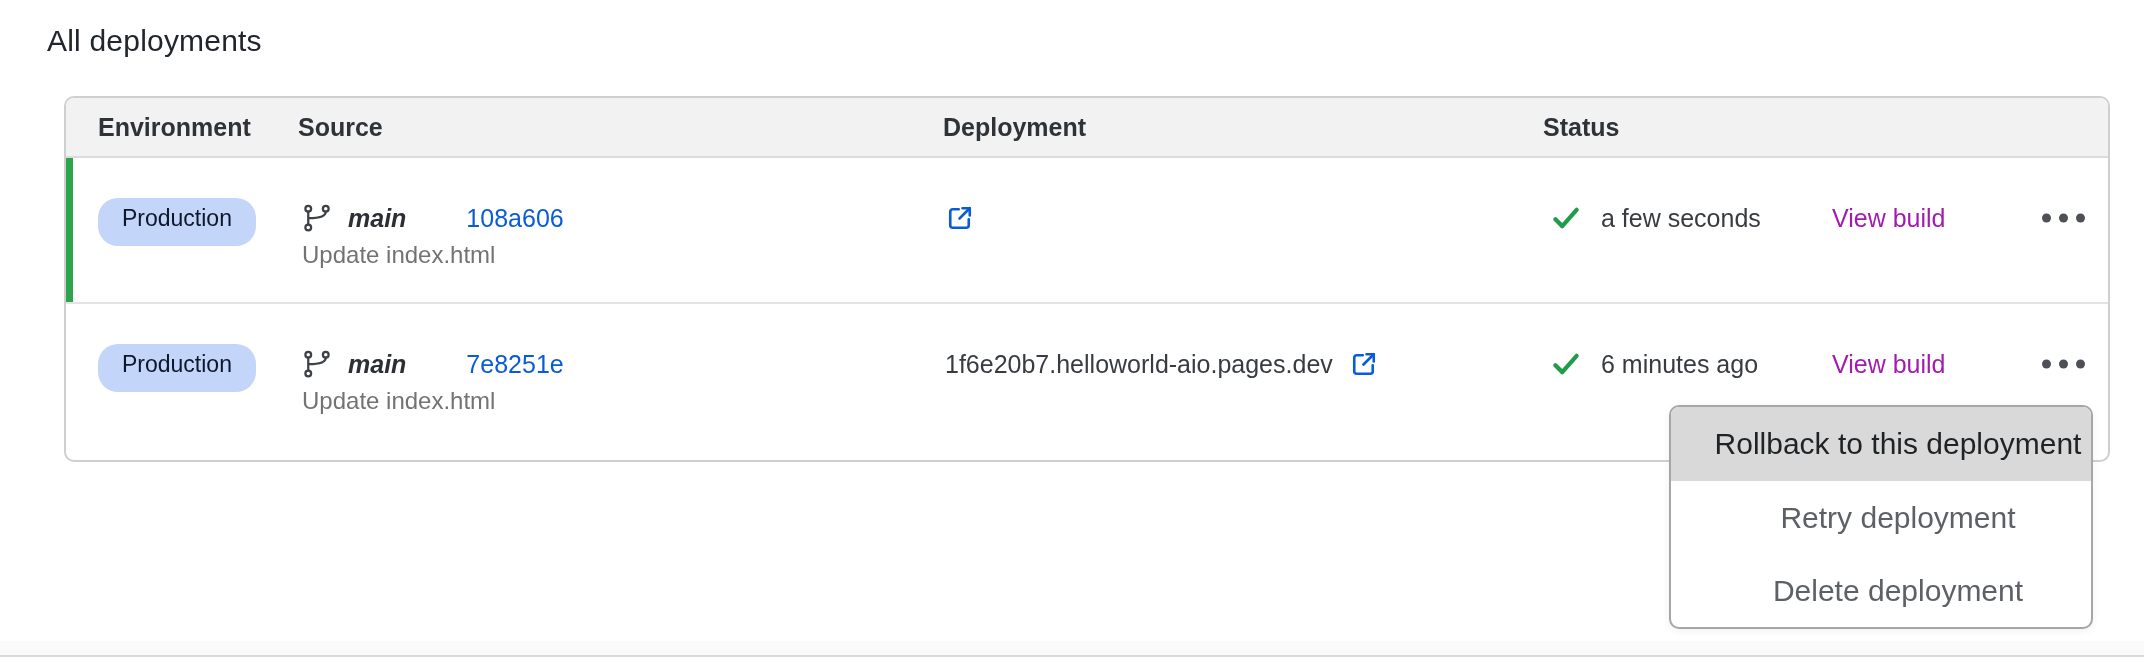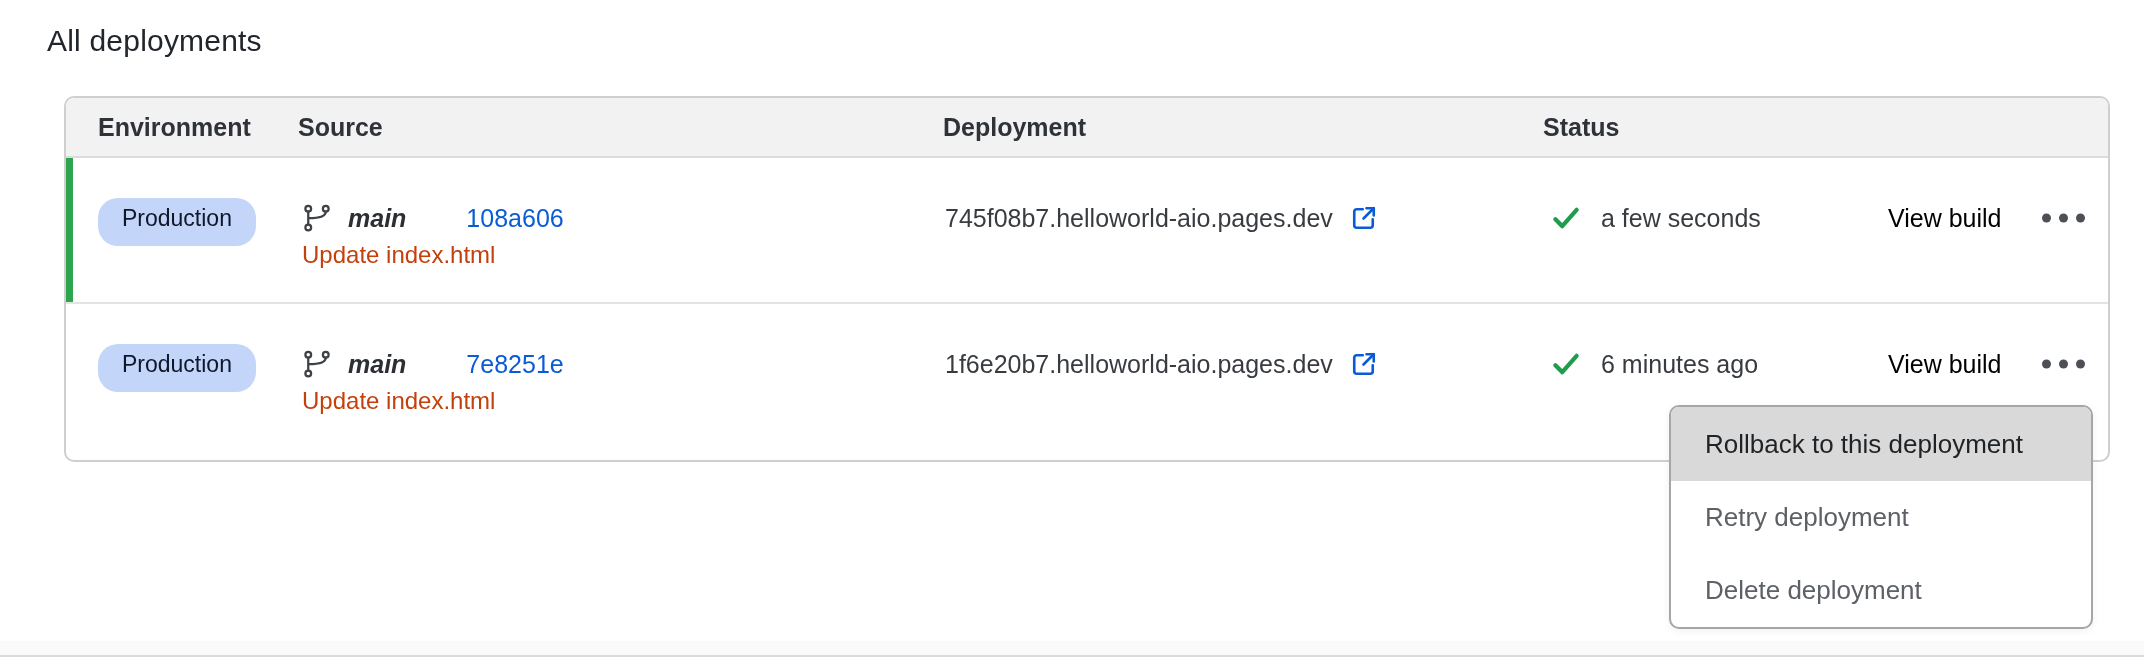--- a/index.html
+++ b/index.html
@@ -38,52 +38,52 @@
   }
   .source-line{
     position:absolute;left:236px;top:60px;transform:translateY(-50%);
     display:flex;align-items:center;
   }
   .branch-icon svg,.ext-icon svg,.check-icon svg{display:block;}
   .branch-name{font-weight:700;font-size:25px;color:#2b2f33;margin-left:16px;font-style:italic;}
   .commit-link{font-size:25px;color:#0a5cd6;margin-left:60px;text-decoration:none;cursor:pointer;}
   .commit-msg{
     position:absolute;left:236px;top:97px;transform:translateY(-50%);
-    font-size:24px;color:#c2410c;white-space:nowrap;
+    font-size:24px;color:#737373;white-space:nowrap;
   }
   .deploy-cell{
     position:absolute;left:879px;top:60px;transform:translateY(-50%);
     display:flex;align-items:center;gap:16px;
     font-size:25px;color:#383c41;white-space:nowrap;
   }
   .ext-icon{cursor:pointer;display:block;}
   .status-cell{
     position:absolute;left:1483px;top:60px;transform:translateY(-50%);
     display:flex;align-items:center;gap:18px;
     font-size:25px;color:#383c41;white-space:nowrap;
   }
   .view-build{
-    position:absolute;left:1822px;top:60px;transform:translateY(-50%);
-    font-size:25px;color:#000000;text-decoration:none;cursor:pointer;white-space:nowrap;
+    position:absolute;left:1766px;top:60px;transform:translateY(-50%);
+    font-size:25px;color:#a21caf;text-decoration:none;cursor:pointer;white-space:nowrap;
   }
   .ellipsis-btn{
     position:absolute;left:1968px;top:60px;transform:translateY(-50%);
     display:flex;gap:8px;align-items:center;
     background:none;border:none;padding:10px 8px;cursor:pointer;
   }
   .ellipsis-btn i{width:9px;height:9px;border-radius:50%;background:#4d5156;display:block;}
   
   .context-menu{
     position:absolute;left:1669px;top:405px;width:424px;z-index:5;
     box-sizing:border-box;border:2px solid #a6a6a6;border-radius:10px;
     background:#fff;overflow:hidden;box-shadow:0 2px 8px rgba(0,0,0,0.06);
   }
   .menu-item{
     height:73px;line-height:73px;padding-left:34px;
-    font-size:26px;color:#5d6166;cursor:pointer;white-space:nowrap;
+    font-size:30px;color:#5d6166;cursor:pointer;white-space:nowrap;text-align:center;
   }
   .menu-item--highlighted{background:#d9d9d9;color:#1f2326;height:74px;line-height:74px;}
   
   .bottom-band{position:absolute;left:0;top:641px;width:100%;height:14px;background:#fafafa;}
   .bottom-line{position:absolute;left:0;top:655px;width:100%;height:2px;background:#dadada;}
 </style>
 </head>
 <body>
 
 <h2 class="page-title">All deployments</h2>
@@ -107,21 +107,20 @@
             <circle cx="19" cy="4.5" r="2.3"></circle>
           <path d="M5 6.9 V17.1"></path>
             <path d="M19 6.9 C19 11.5 12 12 5.5 12"></path>
         </svg>
       </span>
       <span class="branch-name">main</span>
       <a class="commit-link">108a606</a>
     </div>
     <div class="commit-msg">Update index.html</div>
     <div class="deploy-cell">
-      <span>745f08b7.helloworld-aio.pages.dev</span>
       <a class="ext-icon">
         <svg width="30" height="30" viewBox="0 0 24 24" fill="none" stroke="#0a5cd6" stroke-width="2.1" stroke-linecap="round" stroke-linejoin="round">
           <path d="M11 5 H6.2 C5 5 4.2 5.8 4.2 7 V17.8 C4.2 19 5 19.8 6.2 19.8 H17 C18.2 19.8 19 19 19 17.8 V13"></path>
           <path d="M14 4.2 H19.8 V10"></path>
           <path d="M19.8 4.2 L11.6 12.4"></path>
         </svg>
       </a>
     </div>
     <div class="status-cell">
       <span class="check-icon">

